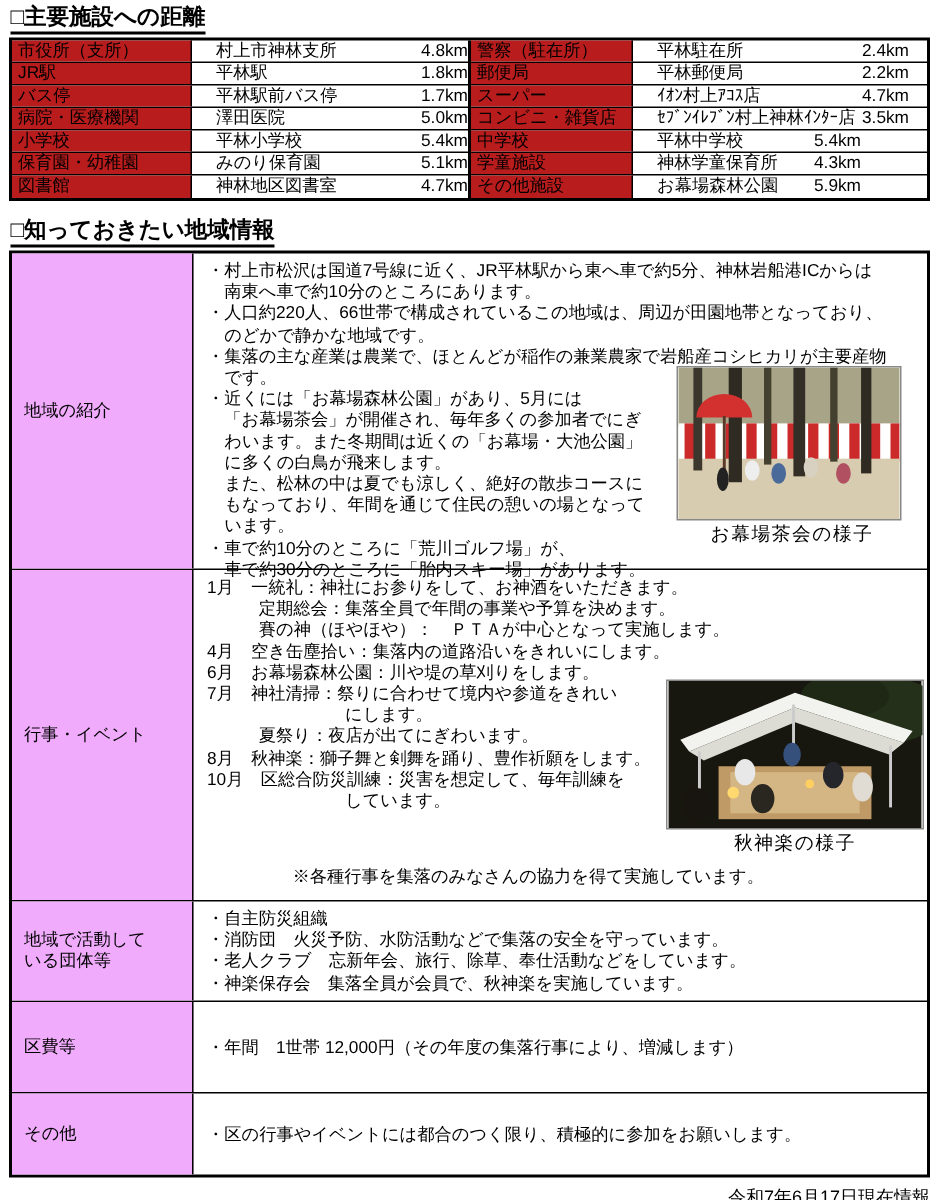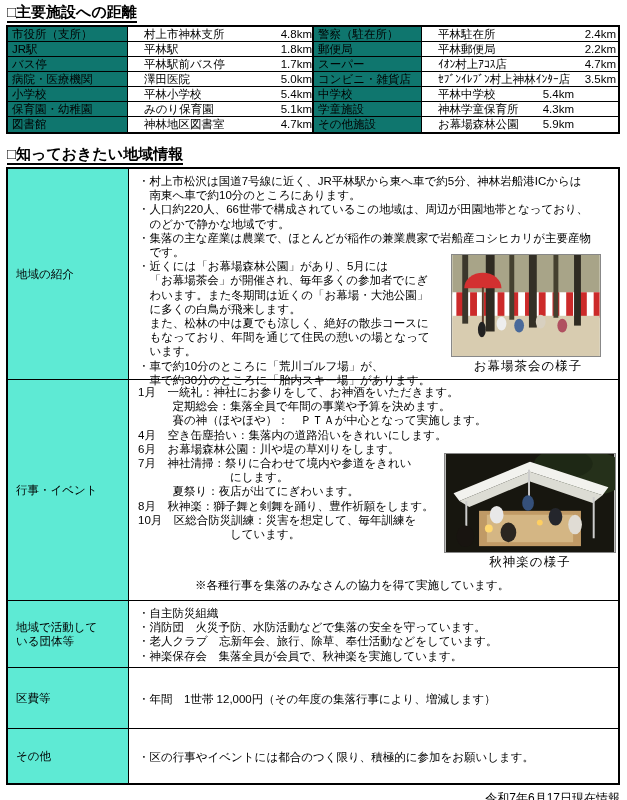--- a/index.html
+++ b/index.html
@@ -13,46 +13,46 @@
   .sec-title {
     display:inline-block; font-size:15px; font-weight:bold;
     border-bottom:2px solid #000; line-height:18px; margin-left:1px;
   }
   
   .facilities { display:flex; border:2px solid #000; margin-top:2px; width:614px; }
   .ft { flex:1; }
   .ft-left { border-right:2px solid #000; }
   .ft-row { display:flex; height:15px; border-bottom:1.5px solid #000; align-items:stretch; font-size:11.5px; line-height:13px; }
   .ft .ft-row:last-child { border-bottom:none; }
-  .ft-label { width:120px; background:#0f766e; border-right:1.5px solid #000; display:flex; align-items:center; padding-left:4px; }
+  .ft-label { width:120px; background:#b91c1c; border-right:1.5px solid #000; display:flex; align-items:center; padding-left:4px; }
   .ft-right .ft-label { width:108px; }
   .ft-name { flex:1; display:flex; align-items:center; padding-left:16px; white-space:nowrap; overflow:hidden; }
   .ft-km { display:flex; align-items:center; padding-right:0; }
-  .ft-right .ft-km { padding-right:2px; }
+  .ft-right .ft-km { padding-right:12px; }
   .ft-right .km-inset .ft-km { padding-right:44px; }
   
   .title2 { margin-top:11px; }
   .info { border:2px solid #000; margin-top:2px; width:614px; }
   .info-row { display:flex; border-bottom:1.5px solid #000; align-items:stretch; }
   .info-row:last-child { border-bottom:none; }
   .info-label {
-    width:121px; background:#5eead4; border-right:1.5px solid #000;
+    width:121px; background:#f0abfc; border-right:1.5px solid #000;
     display:flex; align-items:center; padding-left:8px;
     font-size:11.5px; line-height:14px; white-space:pre-line;
   }
   .info-content { flex:1; position:relative; padding:5px 4px 3px 9px; font-size:11.5px; line-height:14.2px; }
   .info-text { white-space:pre-line; }
   .r1 .info-content { height:210px; }
   .r2 .info-content { height:220px; }
   .r3 .info-content { height:66px; }
   .r4 .info-content { height:60px; }
   .r5 .info-content { height:54px; }
   .r4 .info-content, .r5 .info-content { display:flex; align-items:center; }
   .photo-fig { position:absolute; text-align:center; }
-  .fig1 { top:85px; right:13px; width:154px; }
+  .fig1 { top:75px; right:13px; width:154px; }
   .fig2 { top:73px; right:2px; width:172px; }
   .photo-fig svg { display:block; border:1px solid #888; }
   .photo-caption { font-size:12.5px; margin-top:2px; letter-spacing:1px; }
   .events-note { position:absolute; left:22px; bottom:8px; font-size:11.5px;margin-left:44px; }
   .footer-note { text-align:right; font-size:12px; margin-top:5px; padding-right:2px; }
 </style>
 </head>
 <body>
 
 <div class="page">

